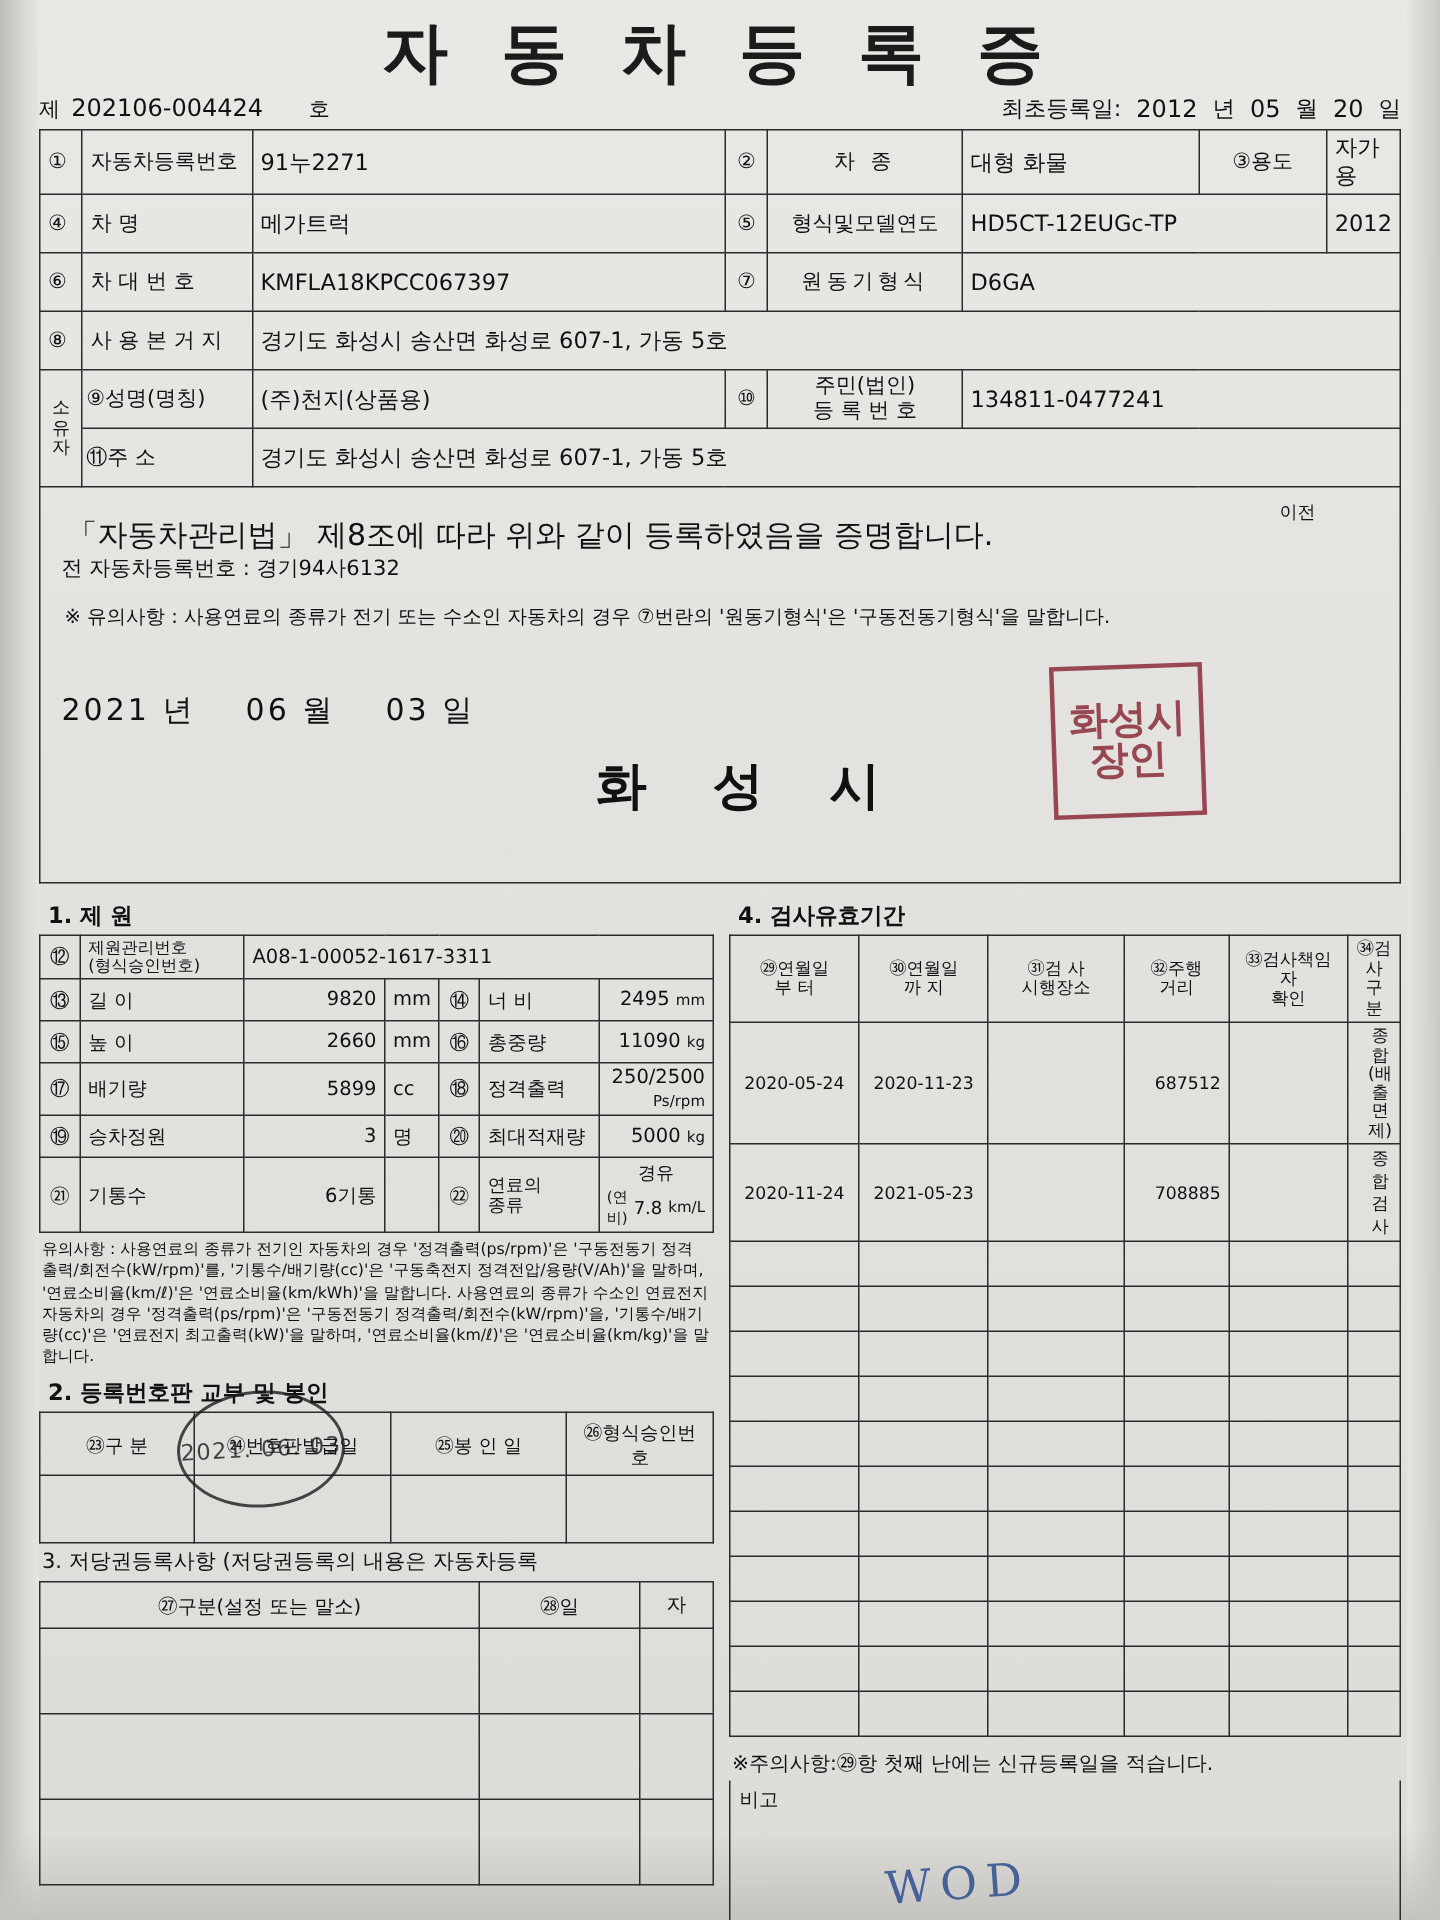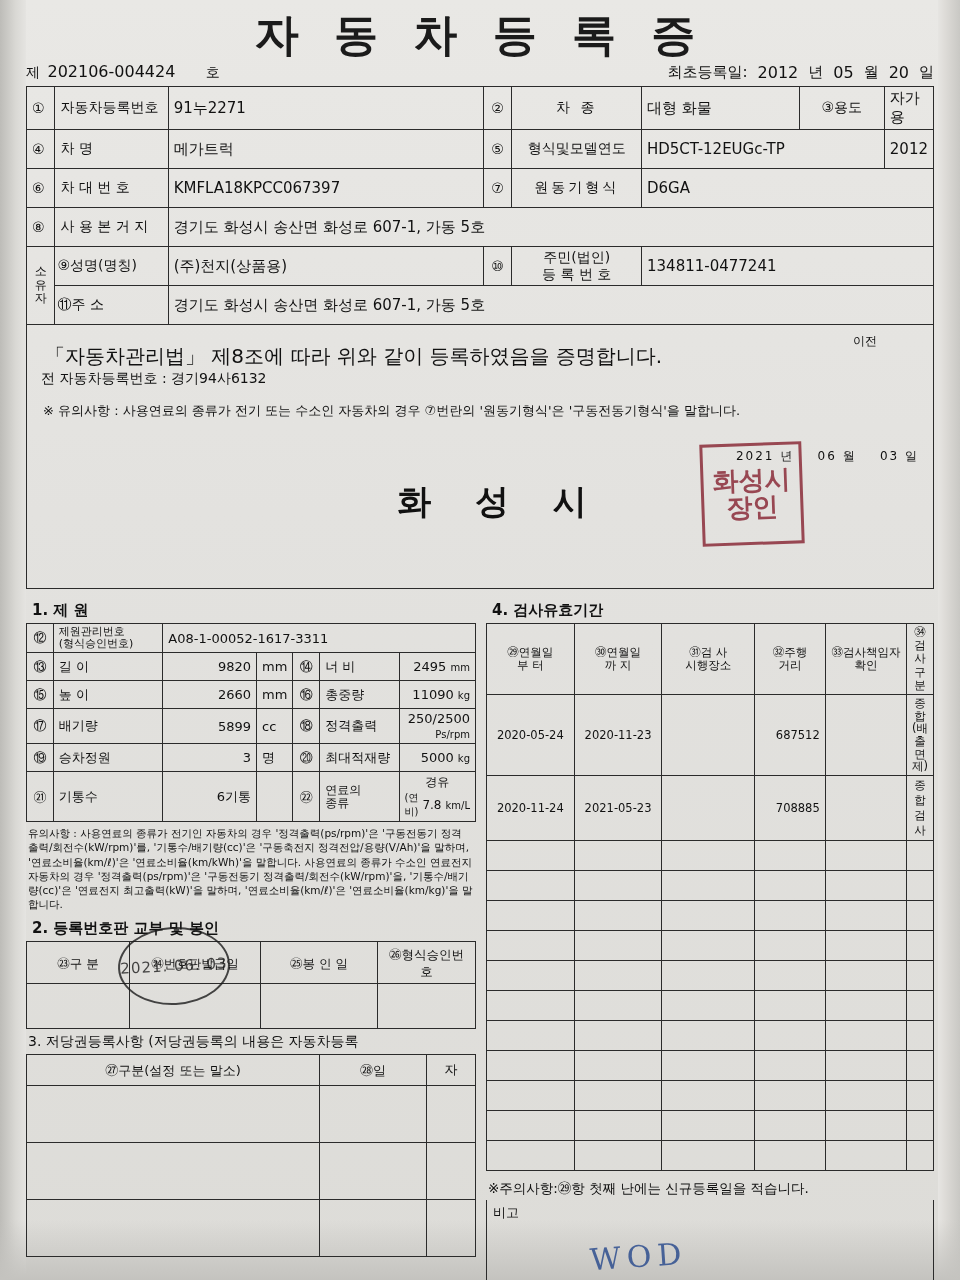--- a/index.html
+++ b/index.html
@@ -38,41 +38,41 @@
     left:26px;top:62px;
     width:908px;
   }
 
   
   table{border-collapse:collapse;width:100%;}
   td{border:1px solid #2b2b2b;padding:2px 5px;font-size:13.5px;vertical-align:middle;}
   .c{text-align:center;}
   .r{text-align:right;}
   .sp3{letter-spacing:3px;}
-  .xsmall{font-size:10px;}
+  .xsmall{font-size:10px;padding-left:13px;}
 
   
   .headline{display:flex;align-items:flex-end;padding:0 0 4px 0;}
   .headline .left{font-size:14px;}
   .headline .left .no{font-size:16px;margin-left:3px;text-align:center;}
   .headline .right{margin-left:auto;font-size:15px;display:flex;align-items:flex-end;gap:6px;}
   .headline .right .v{font-size:16px;margin:0 4px;}
 
   
   .info td{height:34px;}
   .lbl{background:transparent;font-size:14px;}
   .val{font-size:15px;}
 
   
   .notice{border:1px solid #2b2b2b;border-top:none;padding:10px 14px 8px 14px;position:relative;}
   .notice .l1{font-size:20px;margin:8px 0 2px 4px;}
   .notice .prev{position:absolute;right:56px;top:8px;font-size:12px;}
   .notice .prevno{text-align:left;font-size:14px;margin:-2px 56px 6px 0;}
   .notice .l2{font-size:13px;margin:14px 0 0 2px;}
-  .notice .date{text-align:right;font-size:12px;margin:28px 0 6px 0;letter-spacing:2px;}
+  .notice .date{text-align:left;font-size:20px;margin:40px 0 6px 0;letter-spacing:2px;}
   .notice .issuer{
     text-align:center;font-size:34px;letter-spacing:16px;font-weight:bold;
     font-family:"DejaVu Serif","Liberation Serif",serif;margin:14px 0 26px 40px;
   }
   .stamp{
     position:absolute;right:130px;top:118px;
     width:96px;height:96px;
     border:3px solid #8b2d3a;
     color:#8b2d3a;
     display:flex;align-items:center;justify-content:center;

